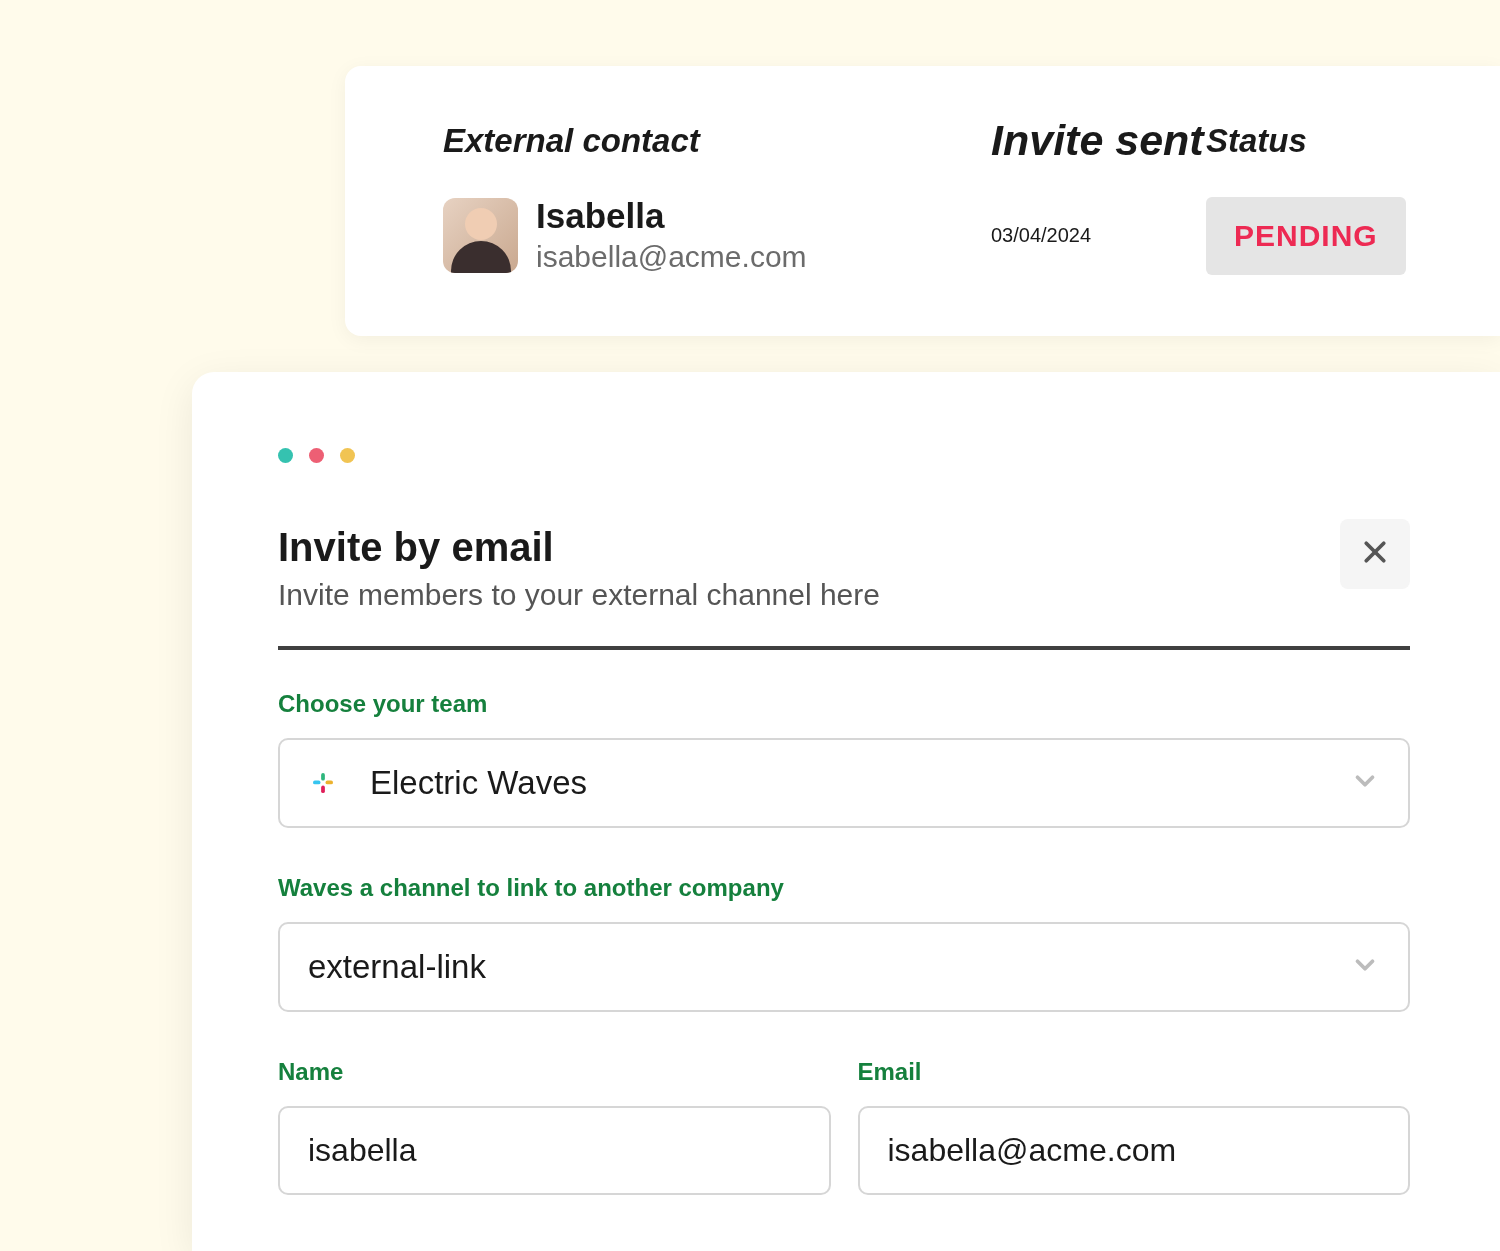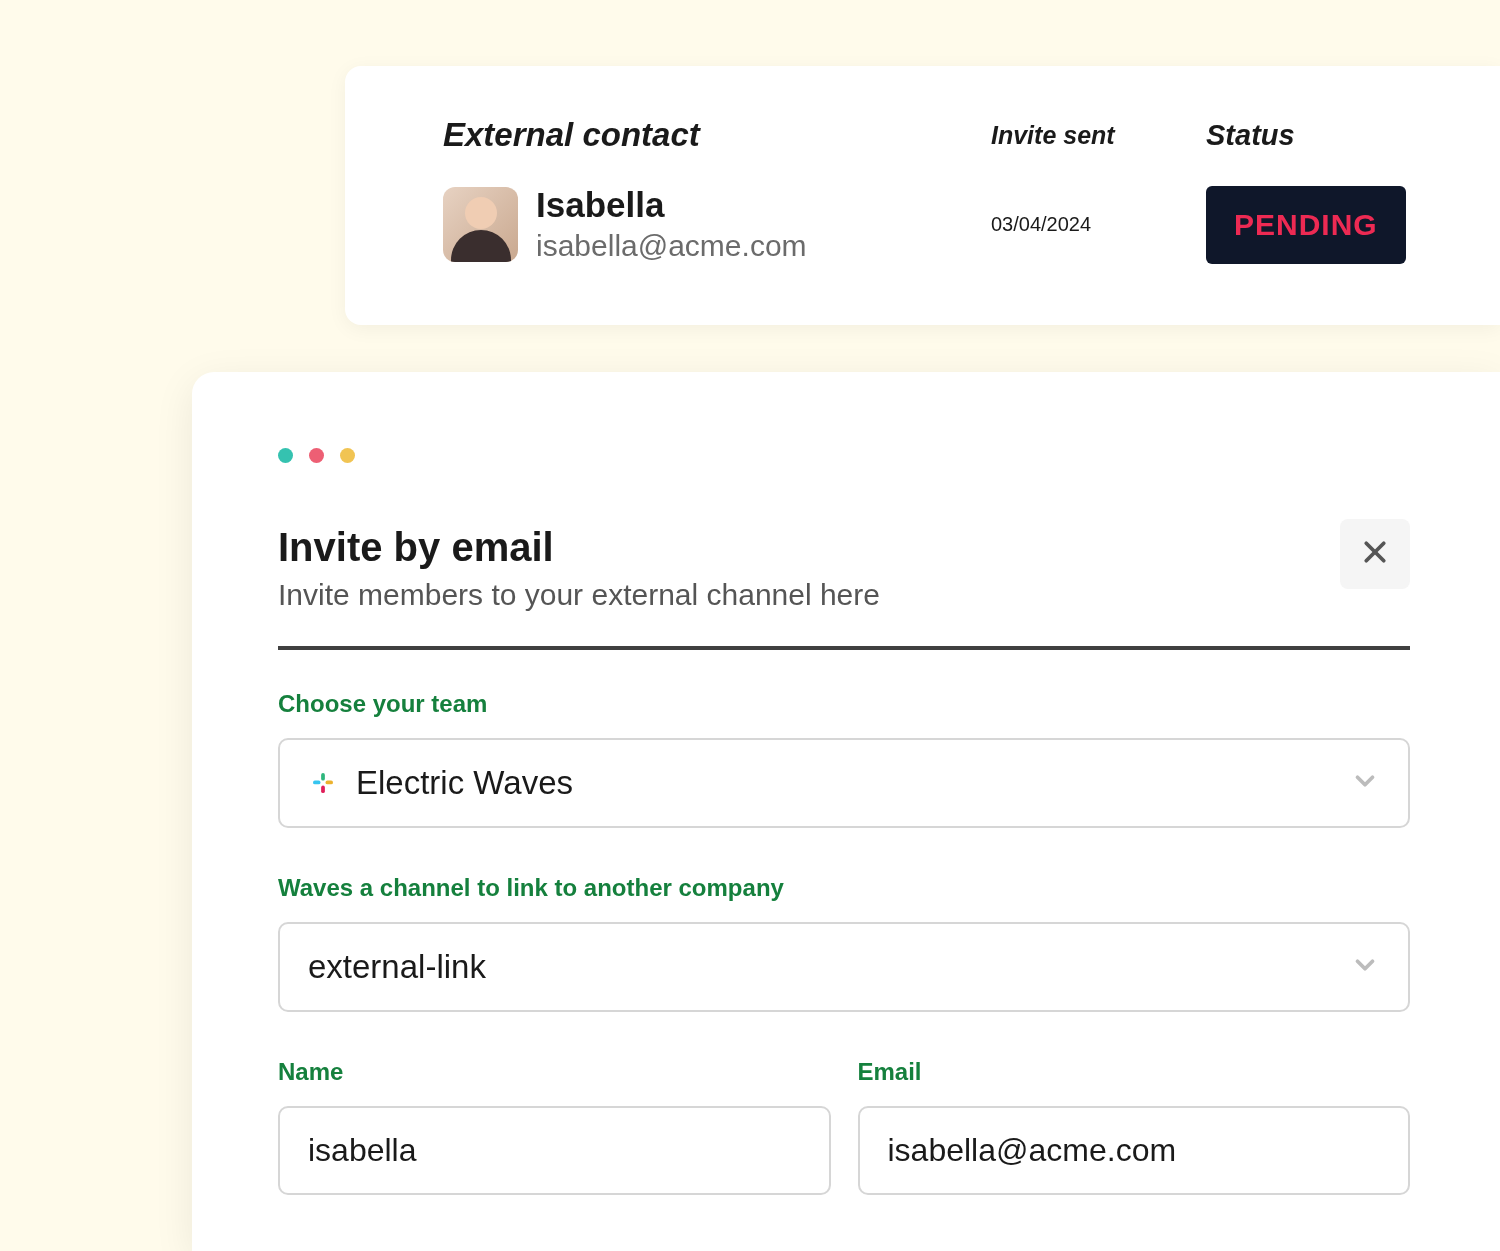--- a/index.html
+++ b/index.html
@@ -27,22 +27,22 @@
       box-shadow: 0 4px 20px rgba(0,0,0,0.05);
       padding: 50px 90px 60px 98px;
     }
     .contact-header {
       display: flex;
       align-items: center;
       margin-bottom: 30px;
       font-style: italic;
     }
     .contact-header .col-contact { width: 548px; font-size: 33px; font-weight: 700; color: #1a1a1a; }
-    .contact-header .col-invite  { width: 215px; font-size: 25px; font-weight: 700; color: #1a1a1a; }
-    .contact-header .col-status  { font-size: 29px; font-weight: 700; color: #1a1a1a; }
+    .contact-header .col-invite  { width: 215px; font-size: 43px; font-weight: 700; color: #1a1a1a; }
+    .contact-header .col-status  { font-size: 33px; font-weight: 700; color: #1a1a1a; }
 
     .contact-row {
       display: flex;
       align-items: center;
     }
     .contact-cell {
       display: flex;
       align-items: center;
       width: 548px;
     }
@@ -87,21 +87,21 @@
     .invite-cell {
       width: 215px;
       font-size: 20px;
       color: #1a1a1a;
     }
     .status-cell {
       display: flex;
       align-items: center;
     }
     .status-badge {
-      background: #0f172a;
+      background: #e5e5e5;
       color: #ed2a53;
       font-size: 30px;
       font-weight: 800;
       letter-spacing: 1px;
       padding: 22px 28px;
       border-radius: 6px;
     }
 
     
     .modal {
@@ -172,21 +172,21 @@
       padding: 24px 28px;
       display: flex;
       align-items: center;
       justify-content: space-between;
       margin-bottom: 46px;
       cursor: pointer;
     }
     .select-left {
       display: flex;
       align-items: center;
-      gap: 18px;
+      gap: 32px;
     }
     .select-value {
       font-size: 33px;
       color: #1a1a1a;
     }
     .chevron svg { width: 30px; height: 30px; }
 
     .slack-icon {
       width: 30px;
       height: 30px;

